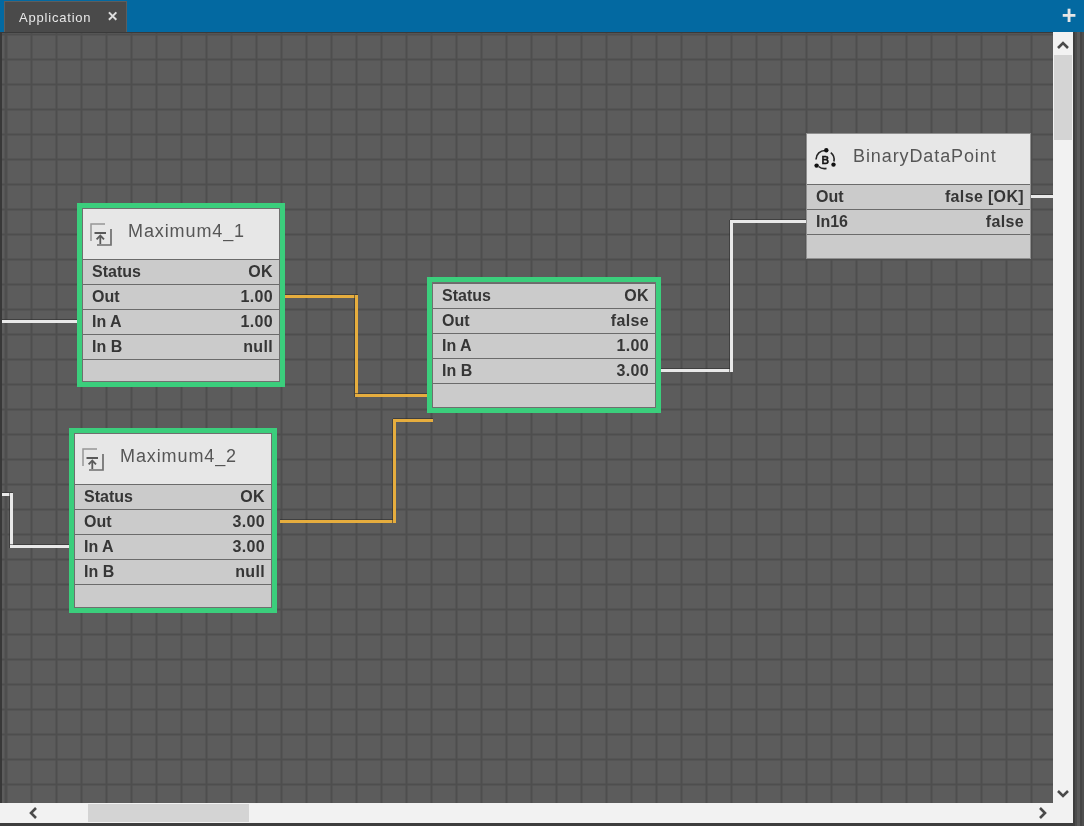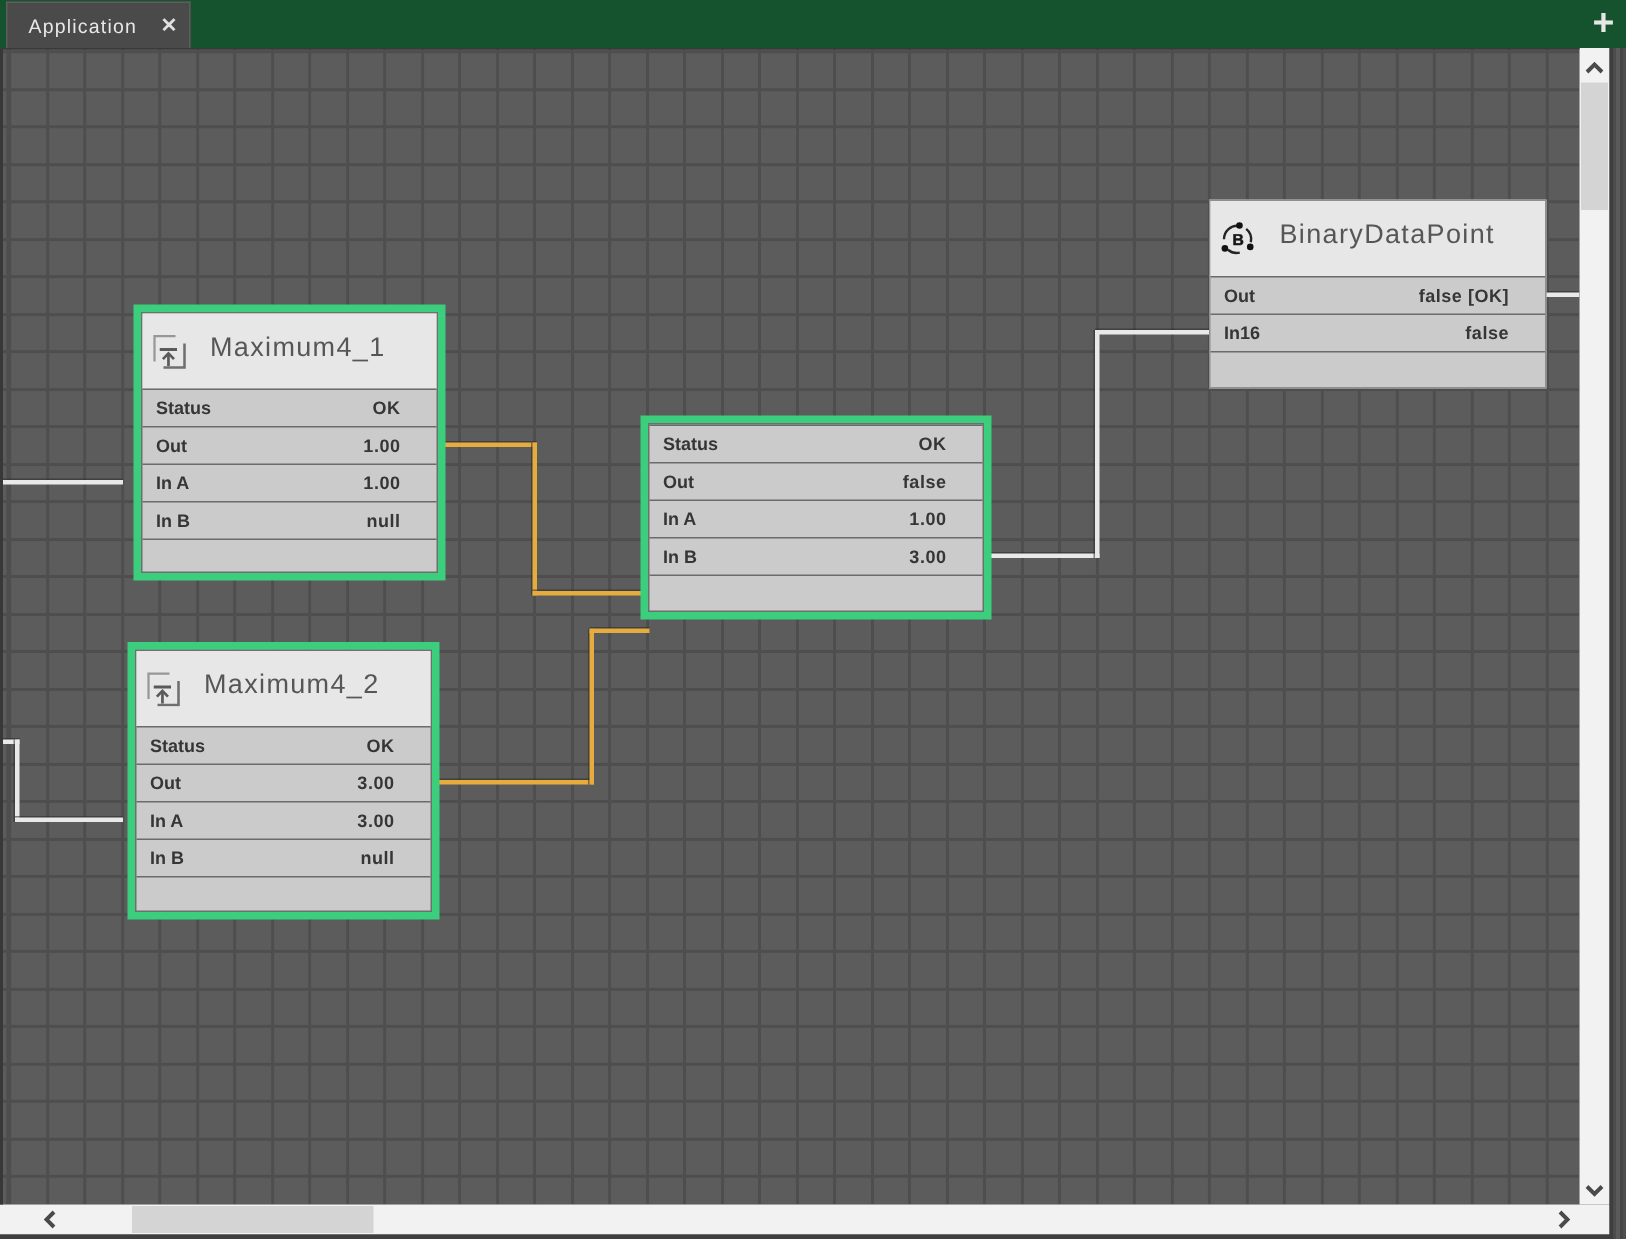--- a/index.html
+++ b/index.html
@@ -1,19 +1,19 @@
 <!DOCTYPE html>
 <html><head>
 <meta charset="utf-8">
 <style>
   html,body{margin:0;padding:0;}
   #app{position:relative;width:1084px;height:826px;background:#474747;overflow:hidden;
        font-family:"Liberation Sans",sans-serif;}
   
-  #tabbar{position:absolute;left:0;top:0;width:1084px;height:32px;background:#14532d;}
+  #tabbar{position:absolute;left:0;top:0;width:1084px;height:32px;background:#0369a1;}
   #tab{position:absolute;left:4px;top:1px;width:123px;height:31px;background:#4a4a4a;
        border:1px solid #5d5d5d;border-bottom:none;box-sizing:border-box;
        color:#e8e8e8;font-size:13px;}
   #tab .lbl{position:absolute;left:14px;top:8px;letter-spacing:0.8px;}
   #tab .x{position:absolute;left:102px;top:6px;font-size:13.5px;font-weight:bold;color:#e0e0e0;}
   #plus{position:absolute;left:1056px;top:1px;width:26px;height:28px;color:#e6e6e6;
         font-size:25px;font-weight:bold;text-align:center;line-height:28px;}
   #tborder{position:absolute;left:0;top:32px;width:1053px;height:1px;background:#3a3a3a;z-index:5;}
   
   #canvas{position:absolute;left:2px;top:32px;width:1051px;height:771px;
@@ -38,21 +38,21 @@
   
   .node{position:absolute;background:#cbcbcb;border:1px solid #8f8f8f;}
   .sel{border:1px solid #6f6f6f;outline:5px solid #3bce7c;}
   .hdr{height:50px;background:#e7e7e7;display:flex;align-items:center;}
   .hdr svg{margin-left:7px;}
   .hdr .title{margin-left:16px;font-size:18px;letter-spacing:0.9px;color:#565656;
               white-space:nowrap;position:relative;top:-3px;}
   .row span.v{letter-spacing:0.35px;}
   .row{height:25px;border-top:1.5px solid #6b6b6b;box-sizing:border-box;
        display:flex;justify-content:space-between;align-items:center;
-       padding:0 24px 0 9px;font-size:12px;font-weight:bold;color:#363636;}
+       padding:0 6px 0 9px;font-size:16px;font-weight:bold;color:#363636;}
   .blank{height:22px;border-top:1.5px solid #6b6b6b;box-sizing:border-box;}
   #rstrip{position:absolute;left:1073px;top:32px;width:11px;height:826px;
      background:linear-gradient(90deg,#3e3e3e 0 2px,#4c4c4c 2px 4px,#5a5a5a 4px 7px,#454545 7px 9px,#4e4e4e 9px 11px);}
   #bstrip{position:absolute;left:0;top:823px;width:1073px;height:3px;background:#3e3e3e;}
 </style>
 </head>
 <body>
 <div id="app">
   <div id="tabbar">
     <div id="tab">
@@ -76,21 +76,21 @@
     <div class="wire or" style="left:278px;top:488px;width:115.5px;height:3px"></div>
     <div class="wirev or" style="left:390.5px;top:387px;width:3px;height:104px"></div>
     <div class="wire or" style="left:390.5px;top:387px;width:40.5px;height:3px"></div>
 
     <div class="wire wh" style="left:652px;top:337px;width:79px;height:3px"></div>
     <div class="wirev wh" style="left:728px;top:188px;width:3px;height:152px"></div>
     <div class="wire wh" style="left:728px;top:188px;width:77px;height:3px"></div>
 
     <div class="wire wh" style="left:1027px;top:163px;width:24px;height:3px"></div>
 
-    <div class="node sel" style="left:92px;top:176px;width:196px;">
+    <div class="node sel" style="left:80px;top:176px;width:196px;">
       <div class="hdr">
         <svg width="22" height="23" viewBox="0 0 22 23">
           <path d="M1 18 V1 H15" fill="none" stroke="#979797" stroke-width="1.5"></path>
           <path d="M21 6 V22 H7" fill="none" stroke="#6f6f6f" stroke-width="1.7"></path>
           <path d="M4.5 10 H16" fill="none" stroke="#5a5a5a" stroke-width="2"></path>
           <path d="M10.3 21 V13.5" fill="none" stroke="#5a5a5a" stroke-width="1.8"></path>
           <path d="M6.6 16.4 L10.3 12.6 L14 16.4" fill="none" stroke="#5a5a5a" stroke-width="1.8"></path>
         </svg>
         <span class="title">Maximum4_1</span>
       </div>
@@ -106,21 +106,21 @@
           <span>In A</span>
           <span class="v">1.00</span>
         </div>
       <div class="row">
           <span>In B</span>
           <span class="v">null</span>
         </div>
       <div class="blank"></div>
     </div>
 
-    <div class="node sel" style="left:88px;top:401px;width:196px;">
+    <div class="node sel" style="left:72px;top:401px;width:196px;">
       <div class="hdr">
         <svg width="22" height="23" viewBox="0 0 22 23">
           <path d="M1 18 V1 H15" fill="none" stroke="#979797" stroke-width="1.5"></path>
           <path d="M21 6 V22 H7" fill="none" stroke="#6f6f6f" stroke-width="1.7"></path>
           <path d="M4.5 10 H16" fill="none" stroke="#5a5a5a" stroke-width="2"></path>
           <path d="M10.3 21 V13.5" fill="none" stroke="#5a5a5a" stroke-width="1.8"></path>
           <path d="M6.6 16.4 L10.3 12.6 L14 16.4" fill="none" stroke="#5a5a5a" stroke-width="1.8"></path>
         </svg>
         <span class="title">Maximum4_2</span>
       </div>

